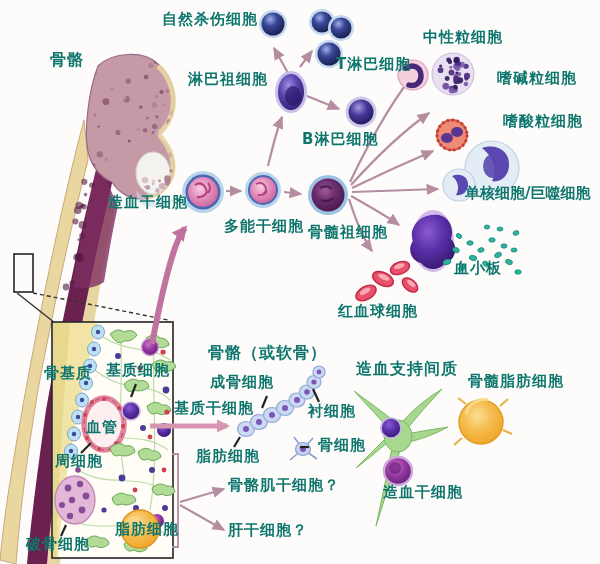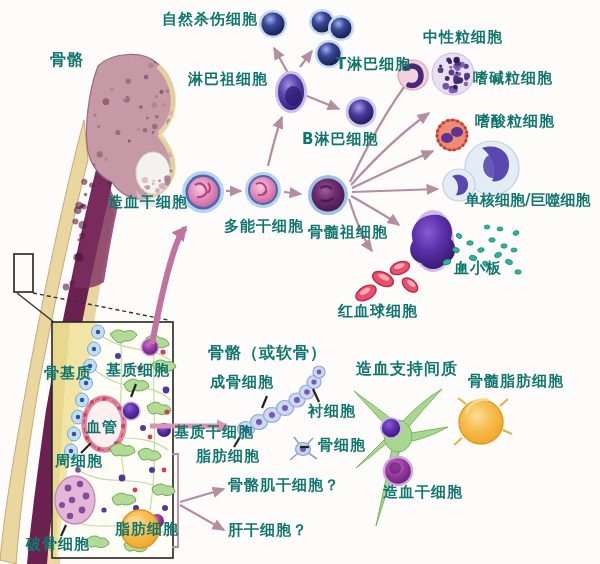--- a/index.html
+++ b/index.html
@@ -513,40 +513,40 @@
     <line x1="81" y1="453" x2="91" y2="443"></line>
     <line x1="61" y1="536" x2="66" y2="525"></line>
   </g>
 </svg>
 
 <div class="lbl big" style="left:50px;top:51px;">骨骼</div>
 <div class="lbl" style="left:162px;top:11px;">自然杀伤细胞</div>
 <div class="lbl" style="left:336px;top:56px;">T淋巴细胞</div>
 <div class="lbl" style="left:423px;top:29px;">中性粒细胞</div>
 <div class="lbl" style="left:188px;top:71px;">淋巴祖细胞</div>
-<div class="lbl" style="left:473px;top:70px;">嗜碱粒细胞</div>
+<div class="lbl" style="left:473px;top:70px;padding-left:24px;">嗜碱粒细胞</div>
 <div class="lbl" style="left:302px;top:131px;">B淋巴细胞</div>
-<div class="lbl" style="left:468px;top:113px;padding-left:7px;">嗜酸粒细胞</div>
+<div class="lbl" style="left:496px;top:113px;padding-left:7px;">嗜酸粒细胞</div>
 <div class="lbl" style="left:108px;top:194px;">造血干细胞</div>
 <div class="lbl" style="left:224px;top:218px;">多能干细胞</div>
 <div class="lbl" style="left:308px;top:224px;">骨髓祖细胞</div>
-<div class="lbl tight" style="left:465px;top:192px;">单核细胞/巨噬细胞</div>
+<div class="lbl tight" style="left:465px;top:185px;">单核细胞/巨噬细胞</div>
 <div class="lbl" style="left:454px;top:260px;text-align:center;">血小板</div>
 <div class="lbl" style="left:338px;top:303px;">红血球细胞</div>
 
 <div class="lbl" style="left:44px;top:365px;">骨基质</div>
 <div class="lbl" style="left:106px;top:362px;">基质细胞</div>
 <div class="lbl" style="left:86px;top:419px;">血管</div>
 <div class="lbl" style="left:55px;top:453px;">周细胞</div>
 <div class="lbl" style="left:115px;top:521px;">脂肪细胞</div>
 <div class="lbl" style="left:26px;top:536px;">破骨细胞</div>
 
 <div class="lbl big" style="left:208px;top:344px;">骨骼（或软骨）</div>
 <div class="lbl" style="left:210px;top:374px;">成骨细胞</div>
-<div class="lbl" style="left:174px;top:400px;margin-top:24px;">基质干细胞</div>
+<div class="lbl" style="left:174px;top:400px;">基质干细胞</div>
 <div class="lbl" style="left:308px;top:403px;">衬细胞</div>
 <div class="lbl" style="left:310px;top:437px;margin-left:8px;">骨细胞</div>
 <div class="lbl" style="left:196px;top:448px;">脂肪细胞</div>
 <div class="lbl big" style="left:356px;top:360px;">造血支持间质</div>
 <div class="lbl" style="left:468px;top:373px;">骨髓脂肪细胞</div>
 <div class="lbl" style="left:228px;top:477px;">骨骼肌干细胞？</div>
 <div class="lbl" style="left:383px;top:484px;">造血干细胞</div>
 <div class="lbl" style="left:228px;top:522px;">肝干细胞？</div>
 
 </div>

